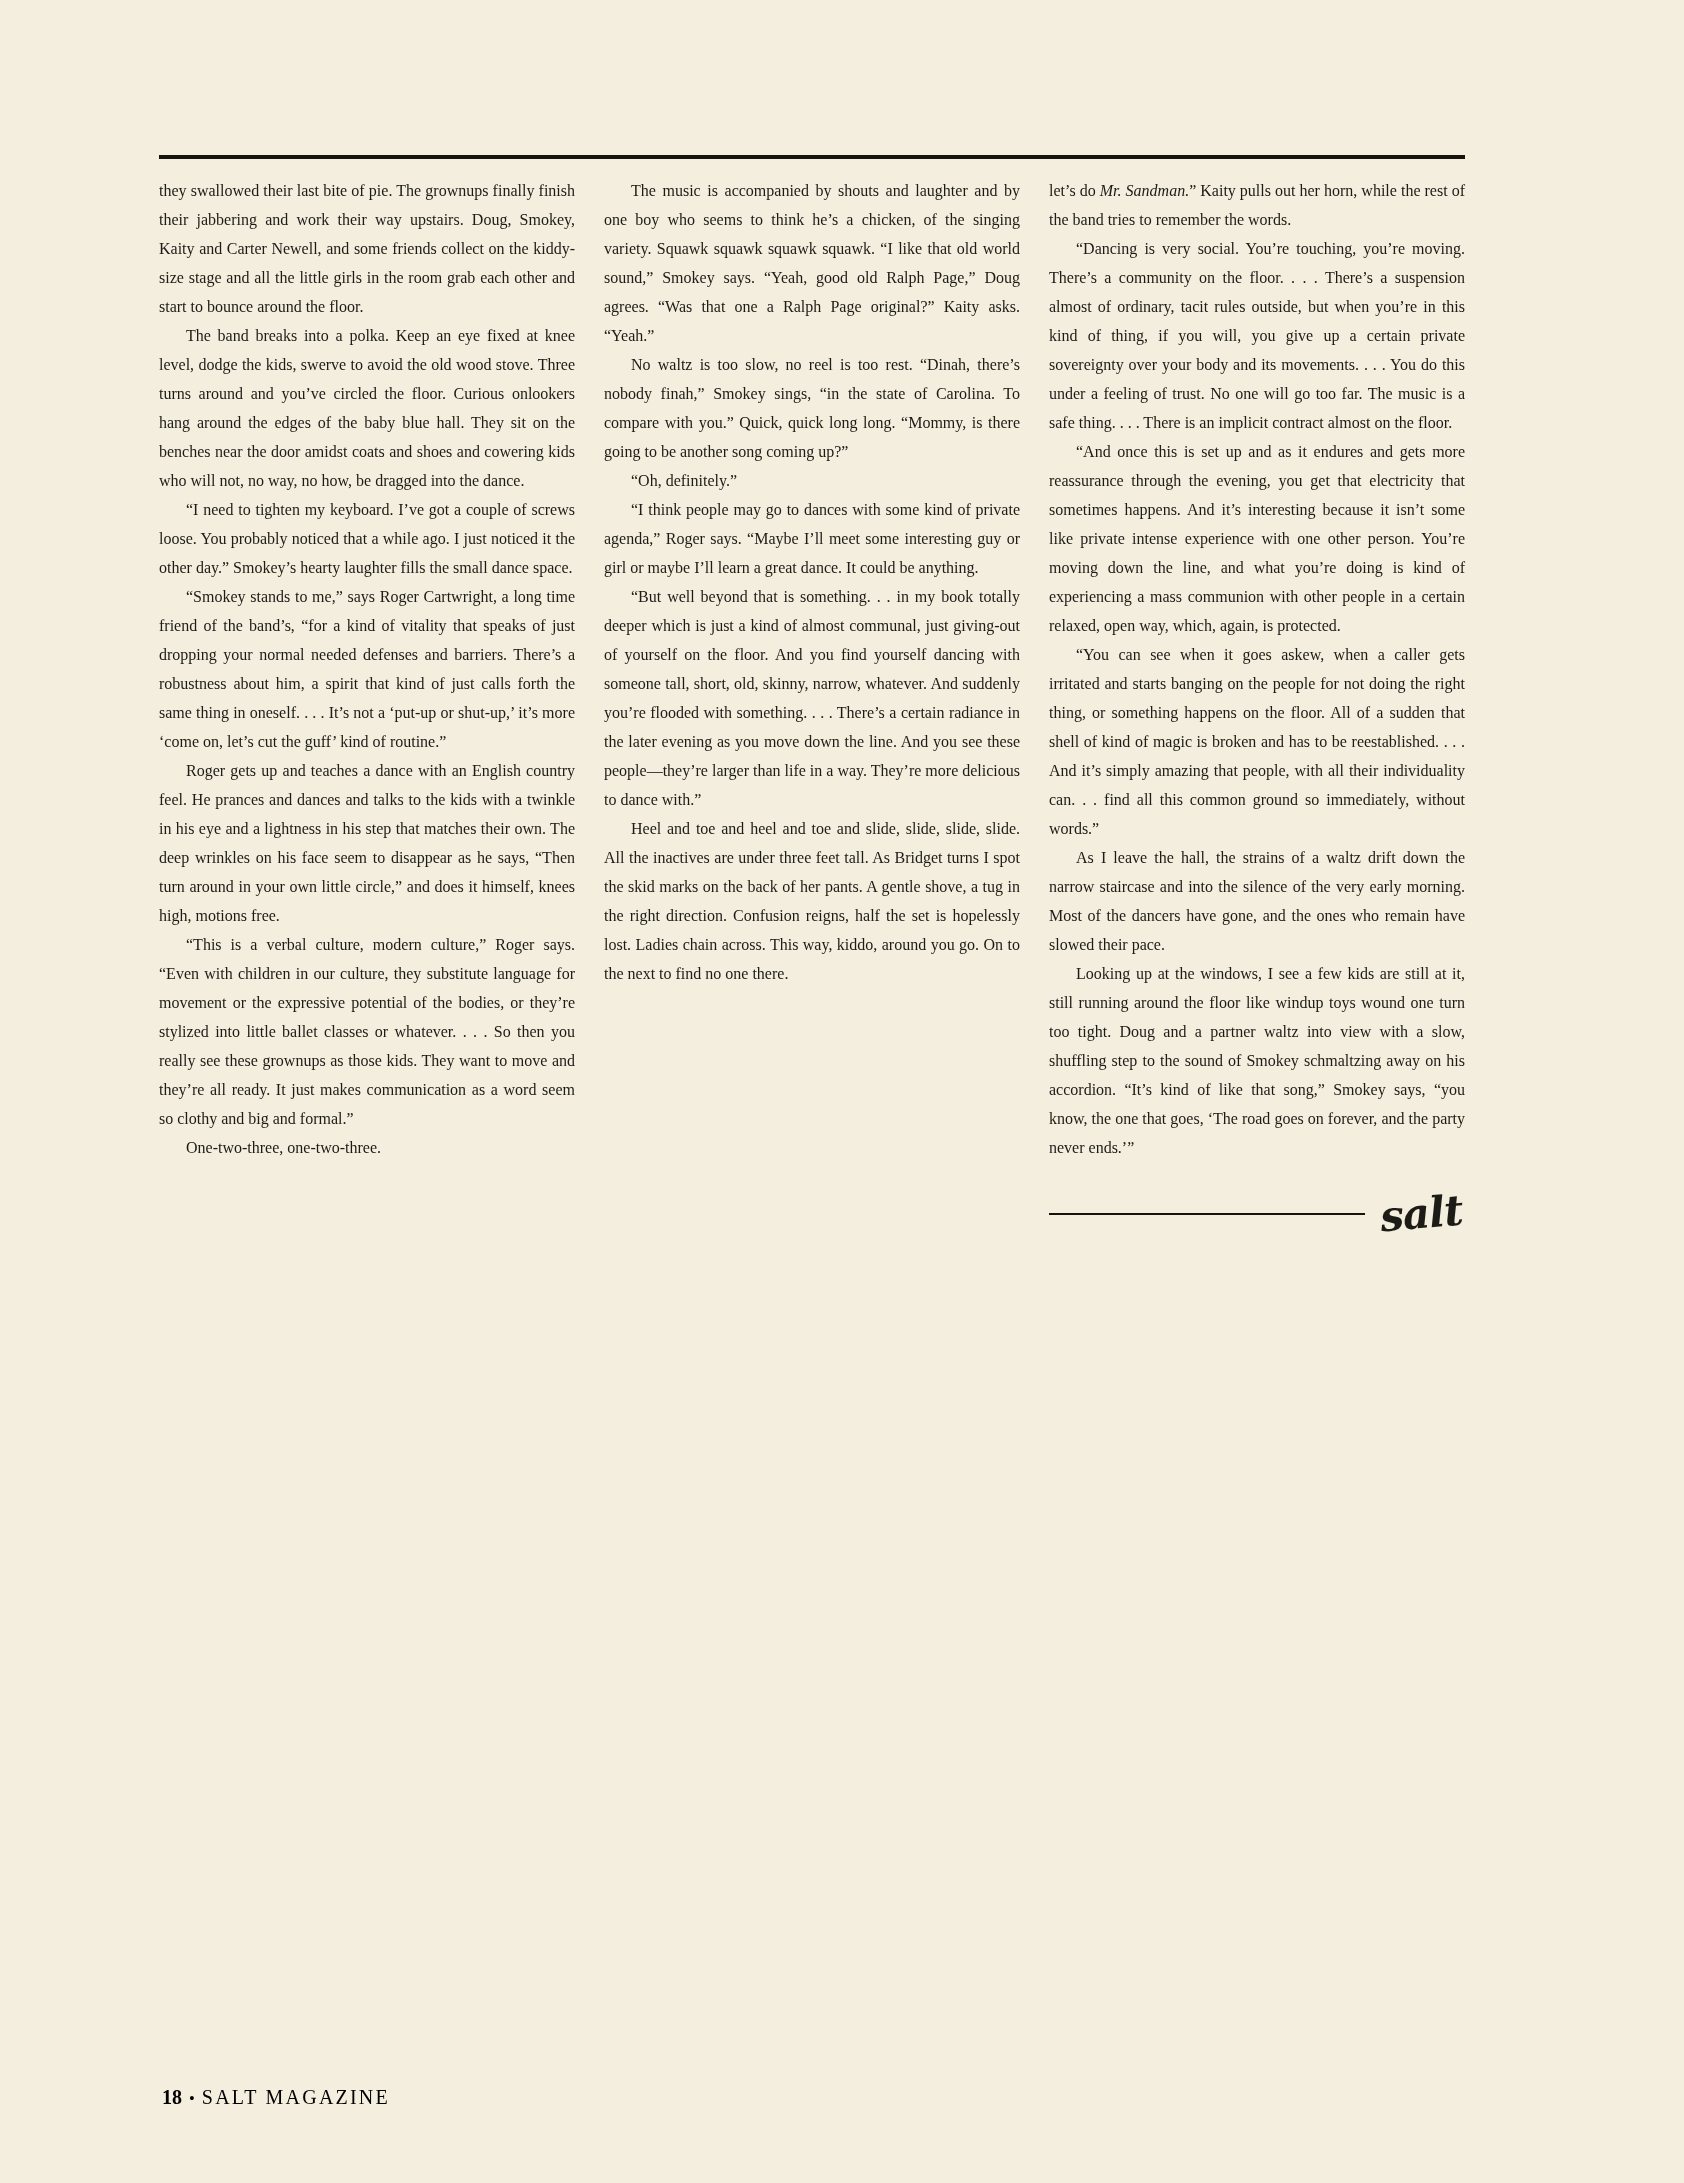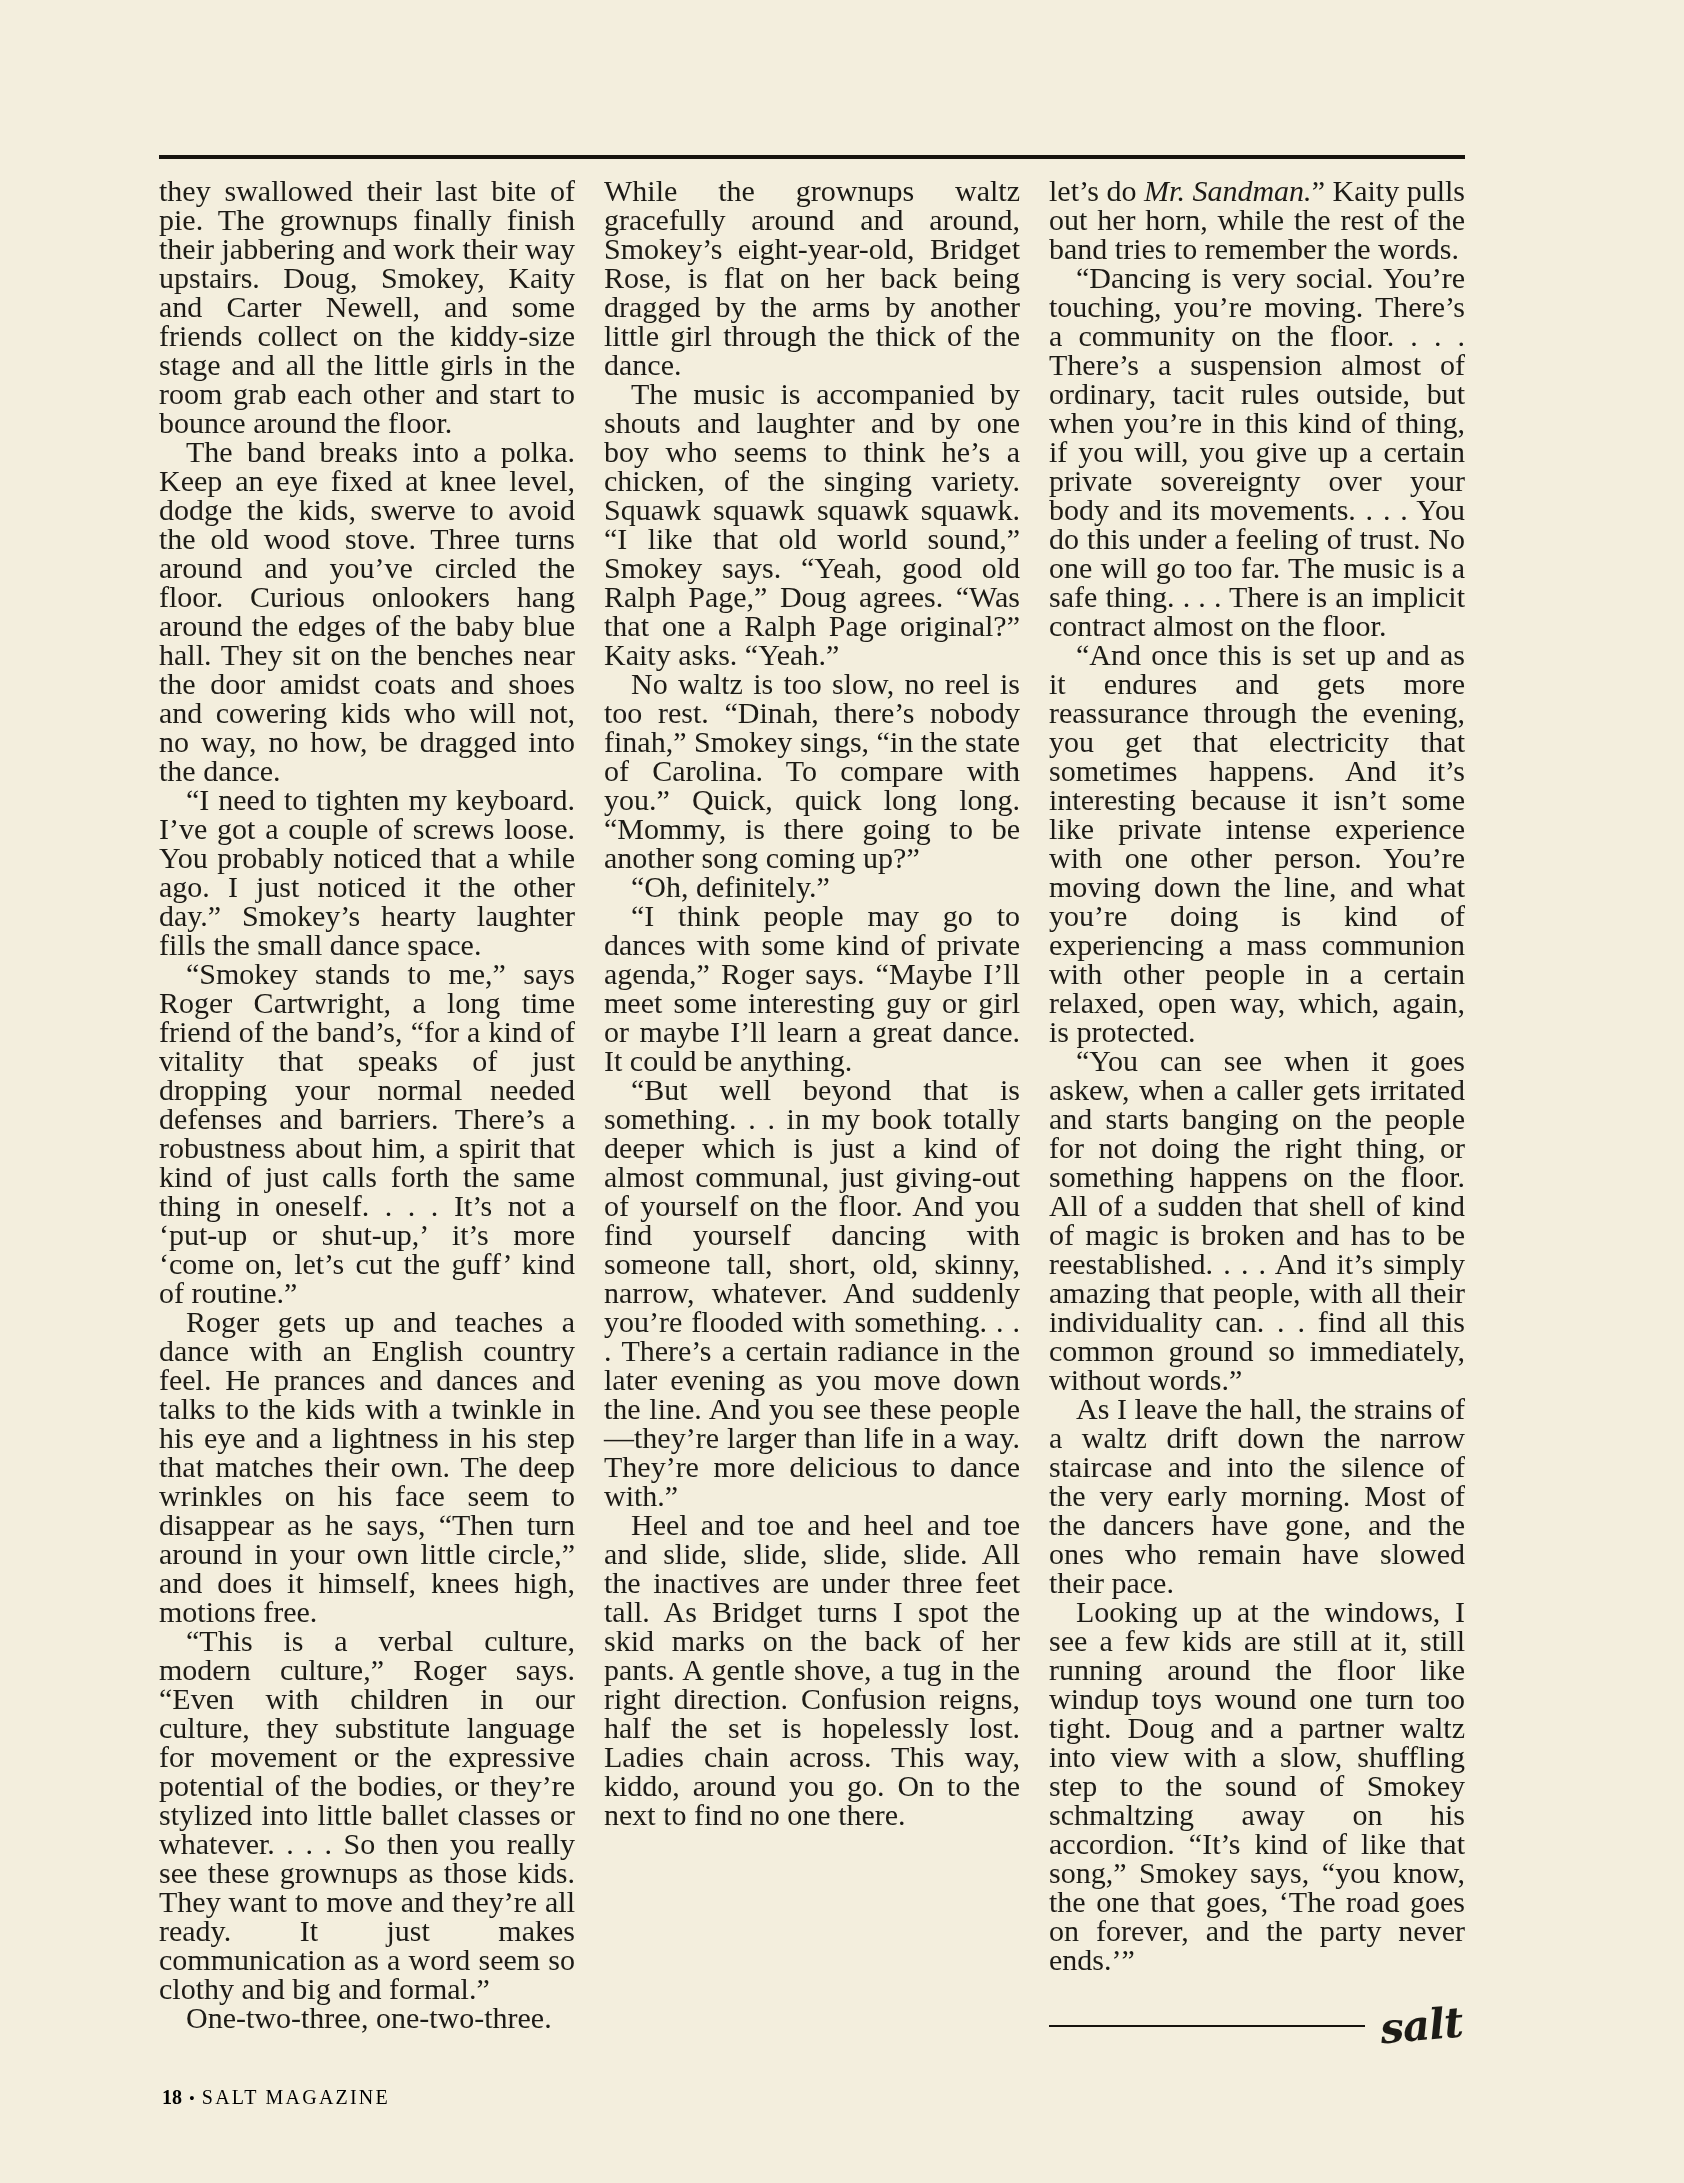--- a/index.html
+++ b/index.html
@@ -34,21 +34,21 @@
     width: 1306px;
     display: flex;
     gap: 29px;
   }
   .col {
     flex: 0 0 416px;
     width: 416px;
   }
   .para {
     margin: 0;
-    font-size: 30px;
+    font-size: 16px;
     line-height: 29px;
     text-align: justify;
     hyphens: auto;
     -webkit-hyphens: auto;
   }
   .para.indent {
     text-indent: 27px;
   }
   .it {
     font-style: italic;
@@ -107,21 +107,20 @@
       <p class="para">they swallowed their last bite of pie. The grownups finally finish their jabbering and work their way upstairs. Doug, Smokey, Kaity and Carter Newell, and some friends collect on the kiddy-size stage and all the little girls in the room grab each other and start to bounce around the floor.</p>
       <p class="para indent">The band breaks into a polka. Keep an eye fixed at knee level, dodge the kids, swerve to avoid the old wood stove. Three turns around and you’ve circled the floor. Curious onlookers hang around the edges of the baby blue hall. They sit on the benches near the door amidst coats and shoes and cowering kids who will not, no way, no how, be dragged into the dance.</p>
       <p class="para indent">“I need to tighten my keyboard. I’ve got a couple of screws loose. You probably noticed that a while ago. I just noticed it the other day.” Smokey’s hearty laughter fills the small dance space.</p>
       <p class="para indent">“Smokey stands to me,” says Roger Cartwright, a long time friend of the band’s, “for a kind of vitality that speaks of just dropping your normal needed defenses and barriers. There’s a robustness about him, a spirit that kind of just calls forth the same thing in oneself. . . . It’s not a ‘put-up or shut-up,’ it’s more ‘come on, let’s cut the guff’ kind of routine.”</p>
       <p class="para indent">Roger gets up and teaches a dance with an English country feel. He prances and dances and talks to the kids with a twinkle in his eye and a lightness in his step that matches their own. The deep wrinkles on his face seem to disappear as he says, “Then turn around in your own little circle,” and does it himself, knees high, motions free.</p>
       <p class="para indent">“This is a verbal culture, modern culture,” Roger says. “Even with children in our culture, they substitute language for movement or the expressive potential of the bodies, or they’re stylized into little ballet classes or whatever. . . . So then you really see these grownups as those kids. They want to move and they’re all ready. It just makes communication as a word seem so clothy and big and formal.”</p>
       <p class="para indent">One-two-three, one-two-three.</p>
     </div>
 
     <div class="col">
-      <p class="para">While the grownups waltz gracefully around and around, Smokey’s eight-year-old, Bridget Rose, is flat on her back being dragged by the arms by another little girl through the thick of the dance.</p>
       <p class="para indent">The music is accompanied by shouts and laughter and by one boy who seems to think he’s a chicken, of the singing variety. Squawk squawk squawk squawk. “I like that old world sound,” Smokey says. “Yeah, good old Ralph Page,” Doug agrees. “Was that one a Ralph Page original?” Kaity asks. “Yeah.”</p>
       <p class="para indent">No waltz is too slow, no reel is too rest. “Dinah, there’s nobody finah,” Smokey sings, “in the state of Carolina. To compare with you.” Quick, quick long long. “Mommy, is there going to be another song coming up?”</p>
       <p class="para indent">“Oh, definitely.”</p>
       <p class="para indent">“I think people may go to dances with some kind of private agenda,” Roger says. “Maybe I’ll meet some interesting guy or girl or maybe I’ll learn a great dance. It could be anything.</p>
       <p class="para indent">“But well beyond that is something. . .  in my book totally deeper which is just a kind of almost communal, just giving-out of yourself on the floor. And you find yourself dancing with someone tall, short, old, skinny, narrow, whatever. And suddenly you’re flooded with something. . . . There’s a certain radiance in the later evening as you move down the line. And you see these people—they’re larger than life in a way. They’re more delicious to dance with.”</p>
       <p class="para indent">Heel and toe and heel and toe and slide, slide, slide, slide. All the inactives are under three feet tall. As Bridget turns I spot the skid marks on the back of her pants. A gentle shove, a tug in the right direction. Confusion reigns, half the set is hopelessly lost. Ladies chain across. This way, kiddo, around you go. On to the next to find no one there.</p>
     </div>
 
     <div class="col">
       <p class="para"><span>let’s do </span><span class="it">Mr. Sandman.</span><span>” Kaity pulls out her horn, while the rest of the band tries to remember the words.</span></p>

